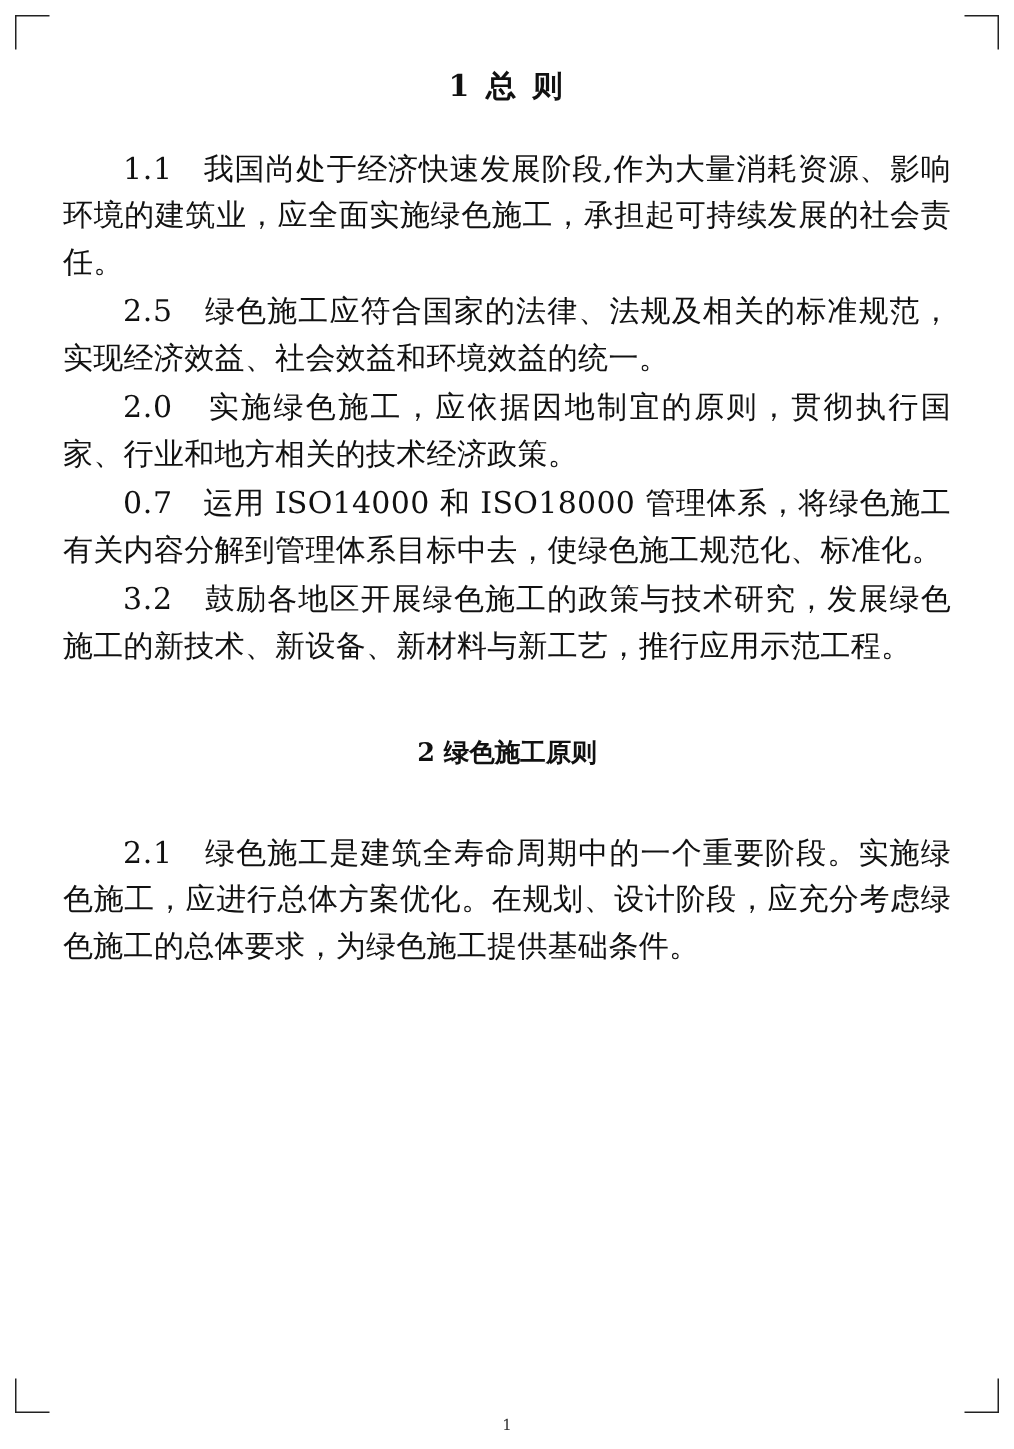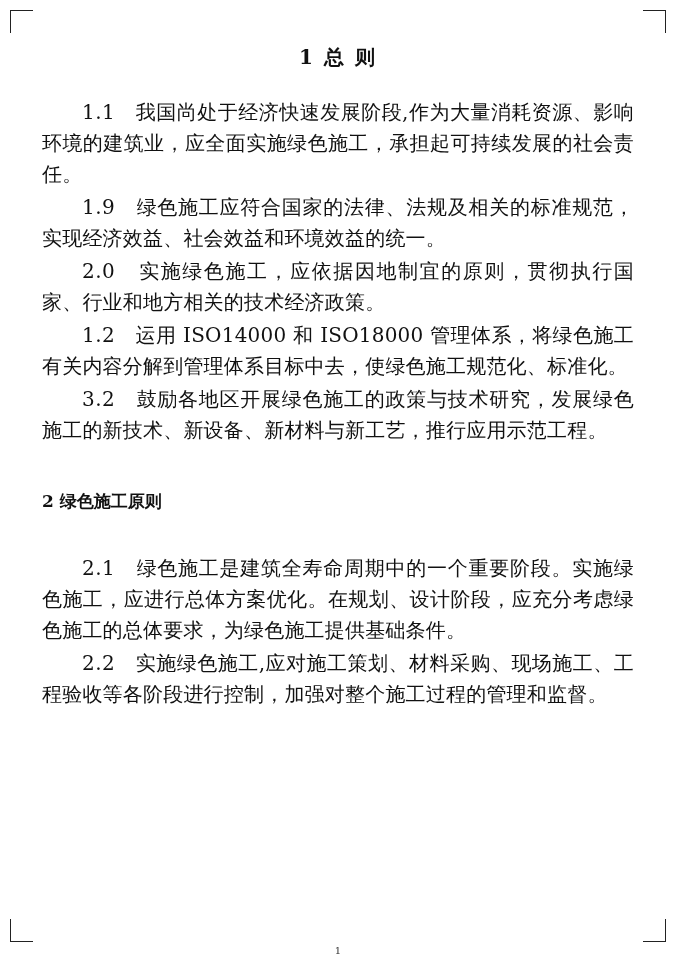--- a/index.html
+++ b/index.html
@@ -43,21 +43,21 @@
     font-size: 20px;
     font-weight: bold;
     text-align: center;
     letter-spacing: 2px;
     margin: 16px 0 26px 0;
     font-family: "DejaVu Serif", "Liberation Serif", serif;
   }
   h2.section-title {
     font-size: 17px;
     font-weight: bold;
-    text-align: left;
+    text-align: center;
     margin: 44px 0 40px 0;
     font-family: "DejaVu Serif", "Liberation Serif", serif;
   }
   p.para {
     font-size: 20px;
     line-height: 31px;
     text-align: justify;
     text-justify: inter-ideograph;
     margin: 0 0 2px 0;
     text-indent: 2em;
@@ -98,43 +98,40 @@
 
     <h1 class="chapter-title">1 总    则</h1>
 
     <p class="para">
       <span class="num">1.1</span>&nbsp;&nbsp;&nbsp;<span>我国尚处于经济快速发展阶段,作为大量消耗资源、影响环境的建筑业，应全面实施绿色施工，承担起可持续发展的社会责任。</span>
     </p>
 
 
 
     <p class="para">
-      <span class="num">1.9</span>&nbsp;&nbsp;&nbsp;<span>绿色施工应符合国家的法律、法规及相关的标准规范，实现经济效益、社会效益和环境效益的统一。</span>
+      <span class="num">2.5</span>&nbsp;&nbsp;&nbsp;<span>绿色施工应符合国家的法律、法规及相关的标准规范，实现经济效益、社会效益和环境效益的统一。</span>
     </p>
 
     <p class="para">
       <span class="num">2.0</span>&nbsp;&nbsp;&nbsp;<span>实施绿色施工，应依据因地制宜的原则，贯彻执行国家、行业和地方相关的技术经济政策。</span>
     </p>
 
     <p class="para">
-      <span class="num">1.2</span>&nbsp;&nbsp;&nbsp;<span>运用 ISO14000 和 ISO18000 管理体系，将绿色施工有关内容分解到管理体系目标中去，使绿色施工规范化、标准化。</span>
+      <span class="num">0.7</span>&nbsp;&nbsp;&nbsp;<span>运用 ISO14000 和 ISO18000 管理体系，将绿色施工有关内容分解到管理体系目标中去，使绿色施工规范化、标准化。</span>
     </p>
 
     <p class="para">
       <span class="num">3.2</span>&nbsp;&nbsp;&nbsp;<span>鼓励各地区开展绿色施工的政策与技术研究，发展绿色施工的新技术、新设备、新材料与新工艺，推行应用示范工程。</span>
     </p>
 
     <h2 class="section-title">2 绿色施工原则</h2>
 
     <p class="para">
       <span class="num">2.1</span>&nbsp;&nbsp;&nbsp;<span>绿色施工是建筑全寿命周期中的一个重要阶段。实施绿色施工，应进行总体方案优化。在规划、设计阶段，应充分考虑绿色施工的总体要求，为绿色施工提供基础条件。</span>
     </p>
 
-    <p class="para">
-      <span class="num">2.2</span>&nbsp;&nbsp;&nbsp;<span>实施绿色施工,应对施工策划、材料采购、现场施工、工程验收等各阶段进行控制，加强对整个施工过程的管理和监督。</span>
-    </p>
 
   </div>
 
   <div class="footer-rule"></div>
   <div class="footer">1</div>
 
 </div>
 
 </body></html>

